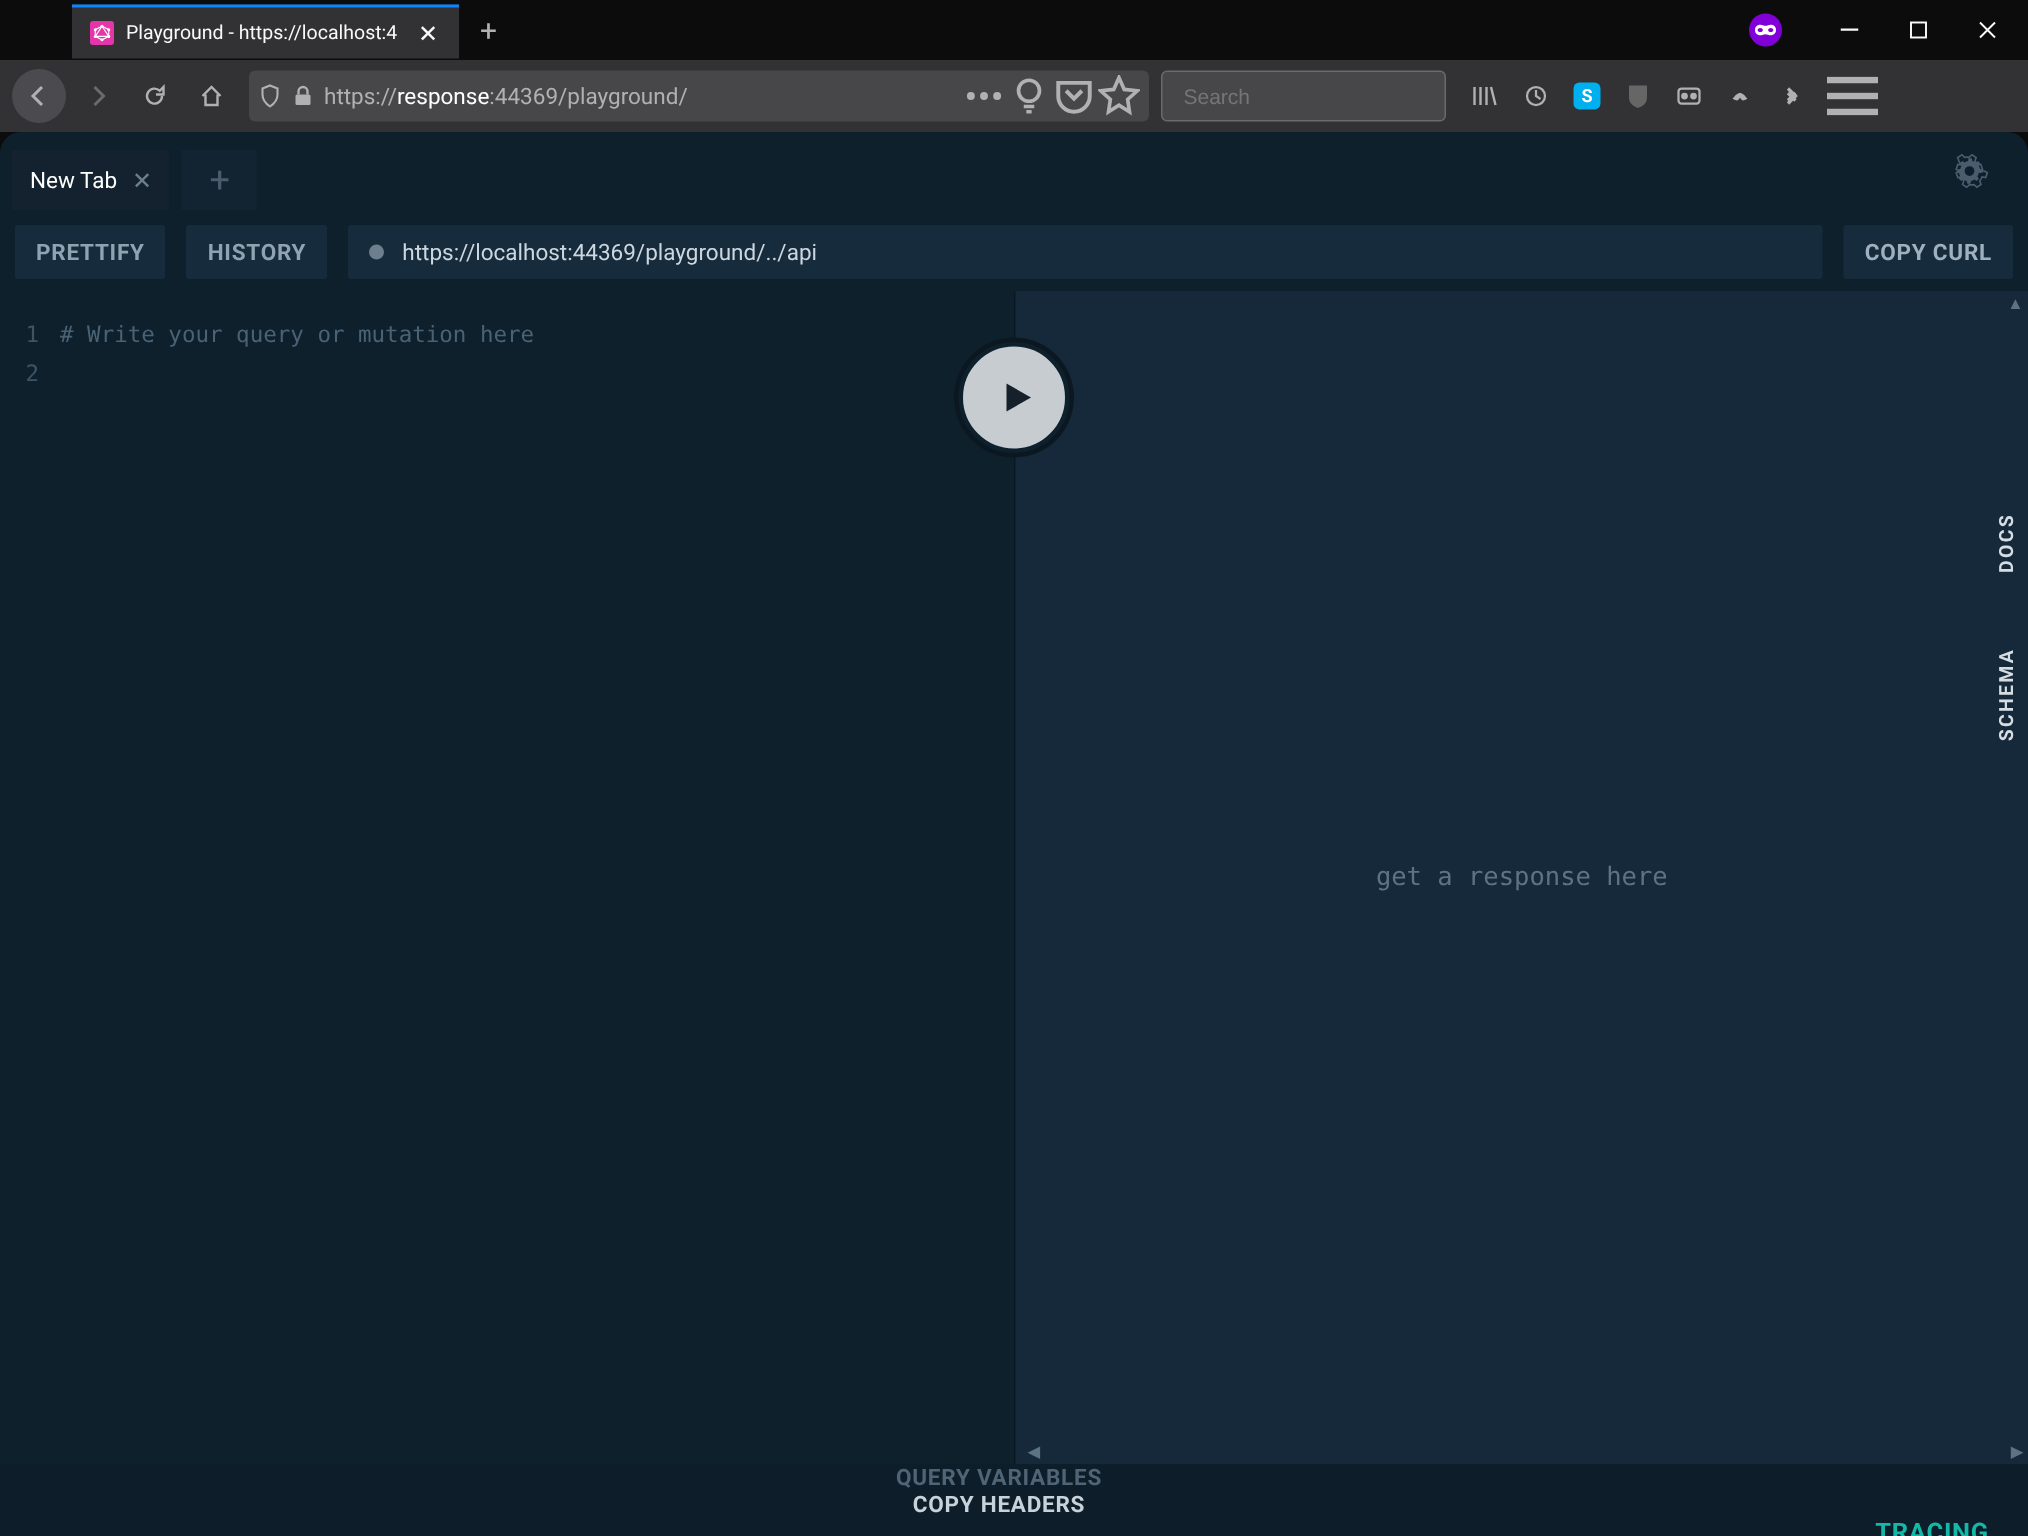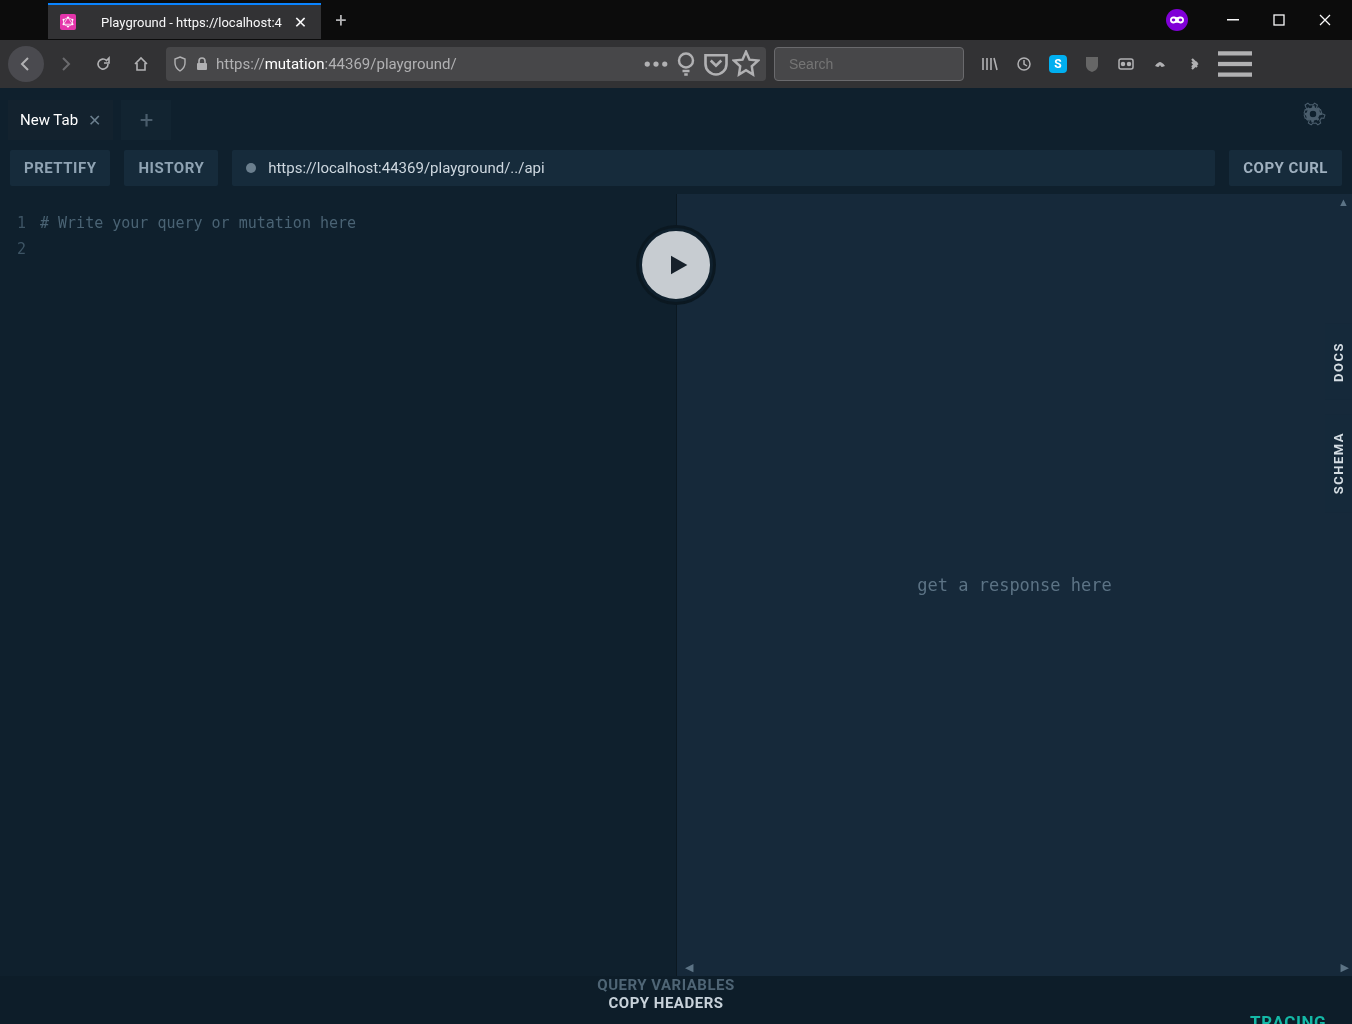--- a/index.html
+++ b/index.html
@@ -4,21 +4,21 @@
 <style>
 * { margin: 0; padding: 0; box-sizing: border-box; }
 html, body { width: 1352px; height: 1024px; overflow: hidden; font-family: -apple-system, BlinkMacSystemFont, "Segoe UI", Roboto, sans-serif; background: #0c0c0c; }
 
 
 .browser-chrome { background: #0c0c0c; }
 .tab-strip { display: flex; align-items: center; height: 40px; background: #0c0c0c; padding-left: 48px; position: relative; }
 .browser-tab { display: flex; align-items: center; height: 36px; background: #323234; padding: 0 10px 0 12px; gap: 8px; min-width: 258px; position: relative; border-top: 2px solid #0a84ff; margin-top: 2px; }
 .browser-tab .favicon { width: 16px; height: 16px; background: #e535ab; display: flex; align-items: center; justify-content: center; border-radius: 2px; }
 .browser-tab .favicon svg { width: 12px; height: 12px; }
-.browser-tab .tab-title { color: #f9f9fa; font-size: 13px; white-space: nowrap; overflow: hidden; flex: 1; margin-left: 17px; }
+.browser-tab .tab-title { color: #f9f9fa; font-size: 13px; white-space: nowrap; overflow: hidden; flex: 1; }
 .browser-tab .tab-close { color: #f9f9fa; font-size: 16px; cursor: pointer; padding: 0 4px; }
 .new-tab-btn { color: #b1b1b3; font-size: 20px; padding: 0 14px; cursor: pointer; }
 .window-controls { margin-left: auto; display: flex; align-items: center; gap: 0; padding-right: 4px; }
 .private-badge { width: 22px; height: 22px; background: #8000d7; border-radius: 50%; display: flex; align-items: center; justify-content: center; margin-right: 22px; }
 .private-badge svg { width: 14px; height: 8px; fill: #fff; }
 .win-btn { width: 46px; height: 32px; display: flex; align-items: center; justify-content: center; color: #f9f9fa; cursor: pointer; }
 .win-btn svg { width: 12px; height: 12px; }
 
 .nav-toolbar { display: flex; align-items: center; height: 48px; background: #323234; padding: 0 8px; gap: 4px; }
 .nav-btn { width: 34px; height: 34px; display: flex; align-items: center; justify-content: center; color: #b1b1b3; cursor: pointer; border-radius: 4px; }
@@ -37,21 +37,21 @@
 .search-bar svg { width: 14px; height: 14px; color: #b1b1b3; }
 .search-bar input { background: transparent; border: none; outline: none; color: #b1b1b3; font-size: 14px; flex: 1; }
 
 .toolbar-icons { display: flex; align-items: center; gap: 2px; margin-left: 6px; }
 .toolbar-icon { width: 32px; height: 32px; display: flex; align-items: center; justify-content: center; color: #b1b1b3; cursor: pointer; }
 .toolbar-icon svg { width: 18px; height: 18px; }
 .skype-icon { background: #00aff0; border-radius: 4px; width: 18px; height: 18px; display: flex; align-items: center; justify-content: center; color: #fff; font-weight: bold; font-size: 12px; }
 .hamburger { width: 34px; height: 34px; display: flex; align-items: center; justify-content: center; color: #b1b1b3; cursor: pointer; margin-left: 4px; }
 
 
-.playground { background: #0f202d; height: calc(1024px - 88px); display: flex; flex-direction: column; position: relative; }
+.playground { background: #0f202d; height: calc(1024px - 88px); display: flex; flex-direction: column; position: relative; border-radius: 14px; }
 
 .pg-tabs { display: flex; align-items: center; height: 56px; padding: 0 8px; }
 .pg-tab { display: flex; align-items: center; height: 40px; background: #13222e; padding: 0 12px; gap: 10px; color: #fff; font-size: 15px; margin-top: 8px; }
 .pg-tab-close { color: #6b7f8e; font-size: 16px; cursor: pointer; }
 .pg-new-tab { width: 50px; height: 40px; background: #122431; display: flex; align-items: center; justify-content: center; color: #4a5d6c; font-size: 24px; cursor: pointer; margin-left: 8px; margin-top: 8px; }
 .pg-settings { margin-left: auto; color: #4a5d6c; cursor: pointer; padding: 0 18px; }
 .pg-settings svg { width: 26px; height: 26px; }
 
 .pg-toolbar { display: flex; align-items: center; height: 40px; padding: 0 10px; gap: 14px; margin-top: 4px; }
 .pg-btn { background: #162b3b; color: #8fa3b3; font-weight: 700; font-size: 15px; letter-spacing: 0.5px; padding: 9px 14px; cursor: pointer; border-radius: 2px; }
@@ -161,21 +161,21 @@
             <path d="M8 1l5 2v4c0 4-2 6-5 8-3-2-5-4-5-8V3l5-2z"></path>
           </svg>
         </span>
       <span class="url-icon">
           <svg viewBox="0 0 16 16" fill="currentColor">
             <rect x="3" y="7" width="10" height="7" rx="1"></rect>
             <path d="M5 7V5a3 3 0 016 0v2" fill="none" stroke="currentColor" stroke-width="1.6"></path>
           </svg>
         </span>
       <span class="url-text">
-        <span>https://</span><span class="host">mutation</span><span>:44369/playground/</span>
+        <span>https://</span><span class="host">response</span><span>:44369/playground/</span>
       </span>
       <div class="url-actions">
         <span class="url-action">
             <svg viewBox="0 0 16 16" fill="currentColor">
               <circle cx="3" cy="8" r="1.5"></circle>
               <circle cx="8" cy="8" r="1.5"></circle>
               <circle cx="13" cy="8" r="1.5"></circle>
             </svg>
           </span>
         <span class="url-action">

